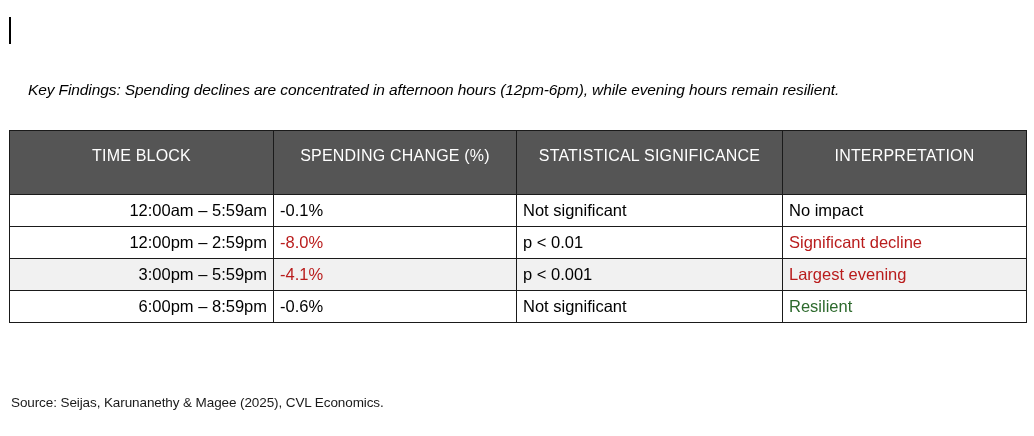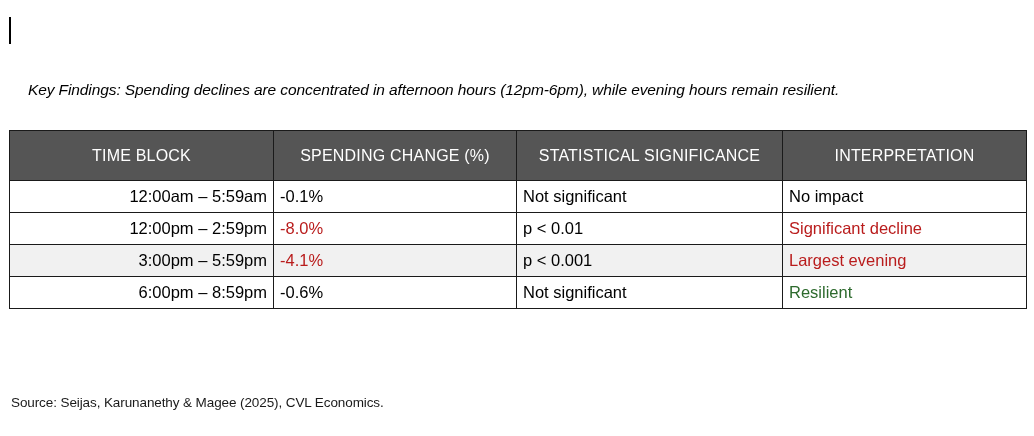--- a/index.html
+++ b/index.html
@@ -70,21 +70,21 @@
   table.data col.c1 { width: 243px; }
   table.data col.c2 { width: 266px; }
   table.data col.c3 { width: 244px; }
 
   table.data thead th {
     background: #555555;
     color: #ffffff;
     font-size: 16px;
     font-weight: normal;
     text-align: center;
-    padding: 8px 6px 9px 6px;
+    padding: 8px 6px 23px 6px;
     height: 32px;
     line-height: 21px;
     border: 1px solid #1a1a1a;
     letter-spacing: 0.2px;
     vertical-align: middle;
   }
   table.data tbody td {
     font-size: 16.5px;
     padding: 4px 6px;
     height: 23px;

